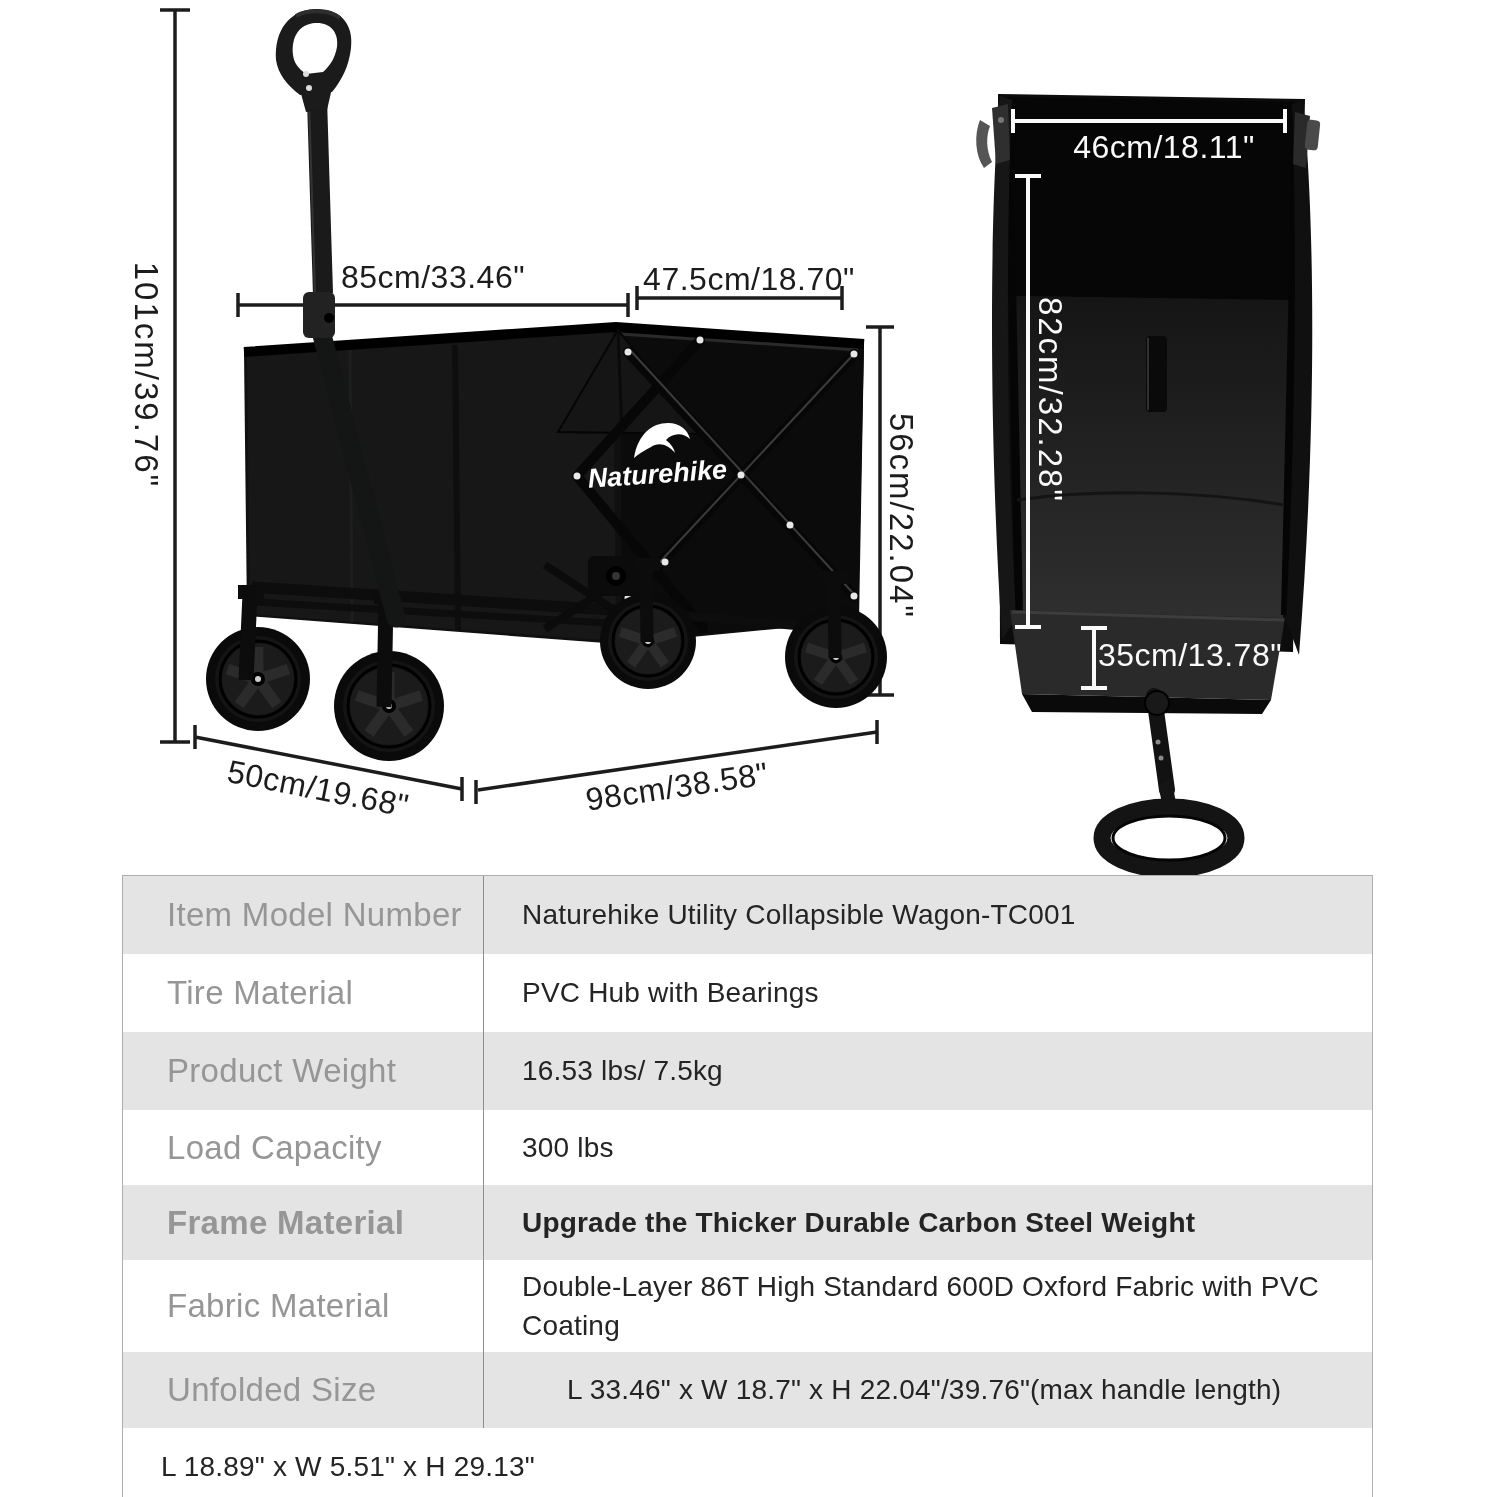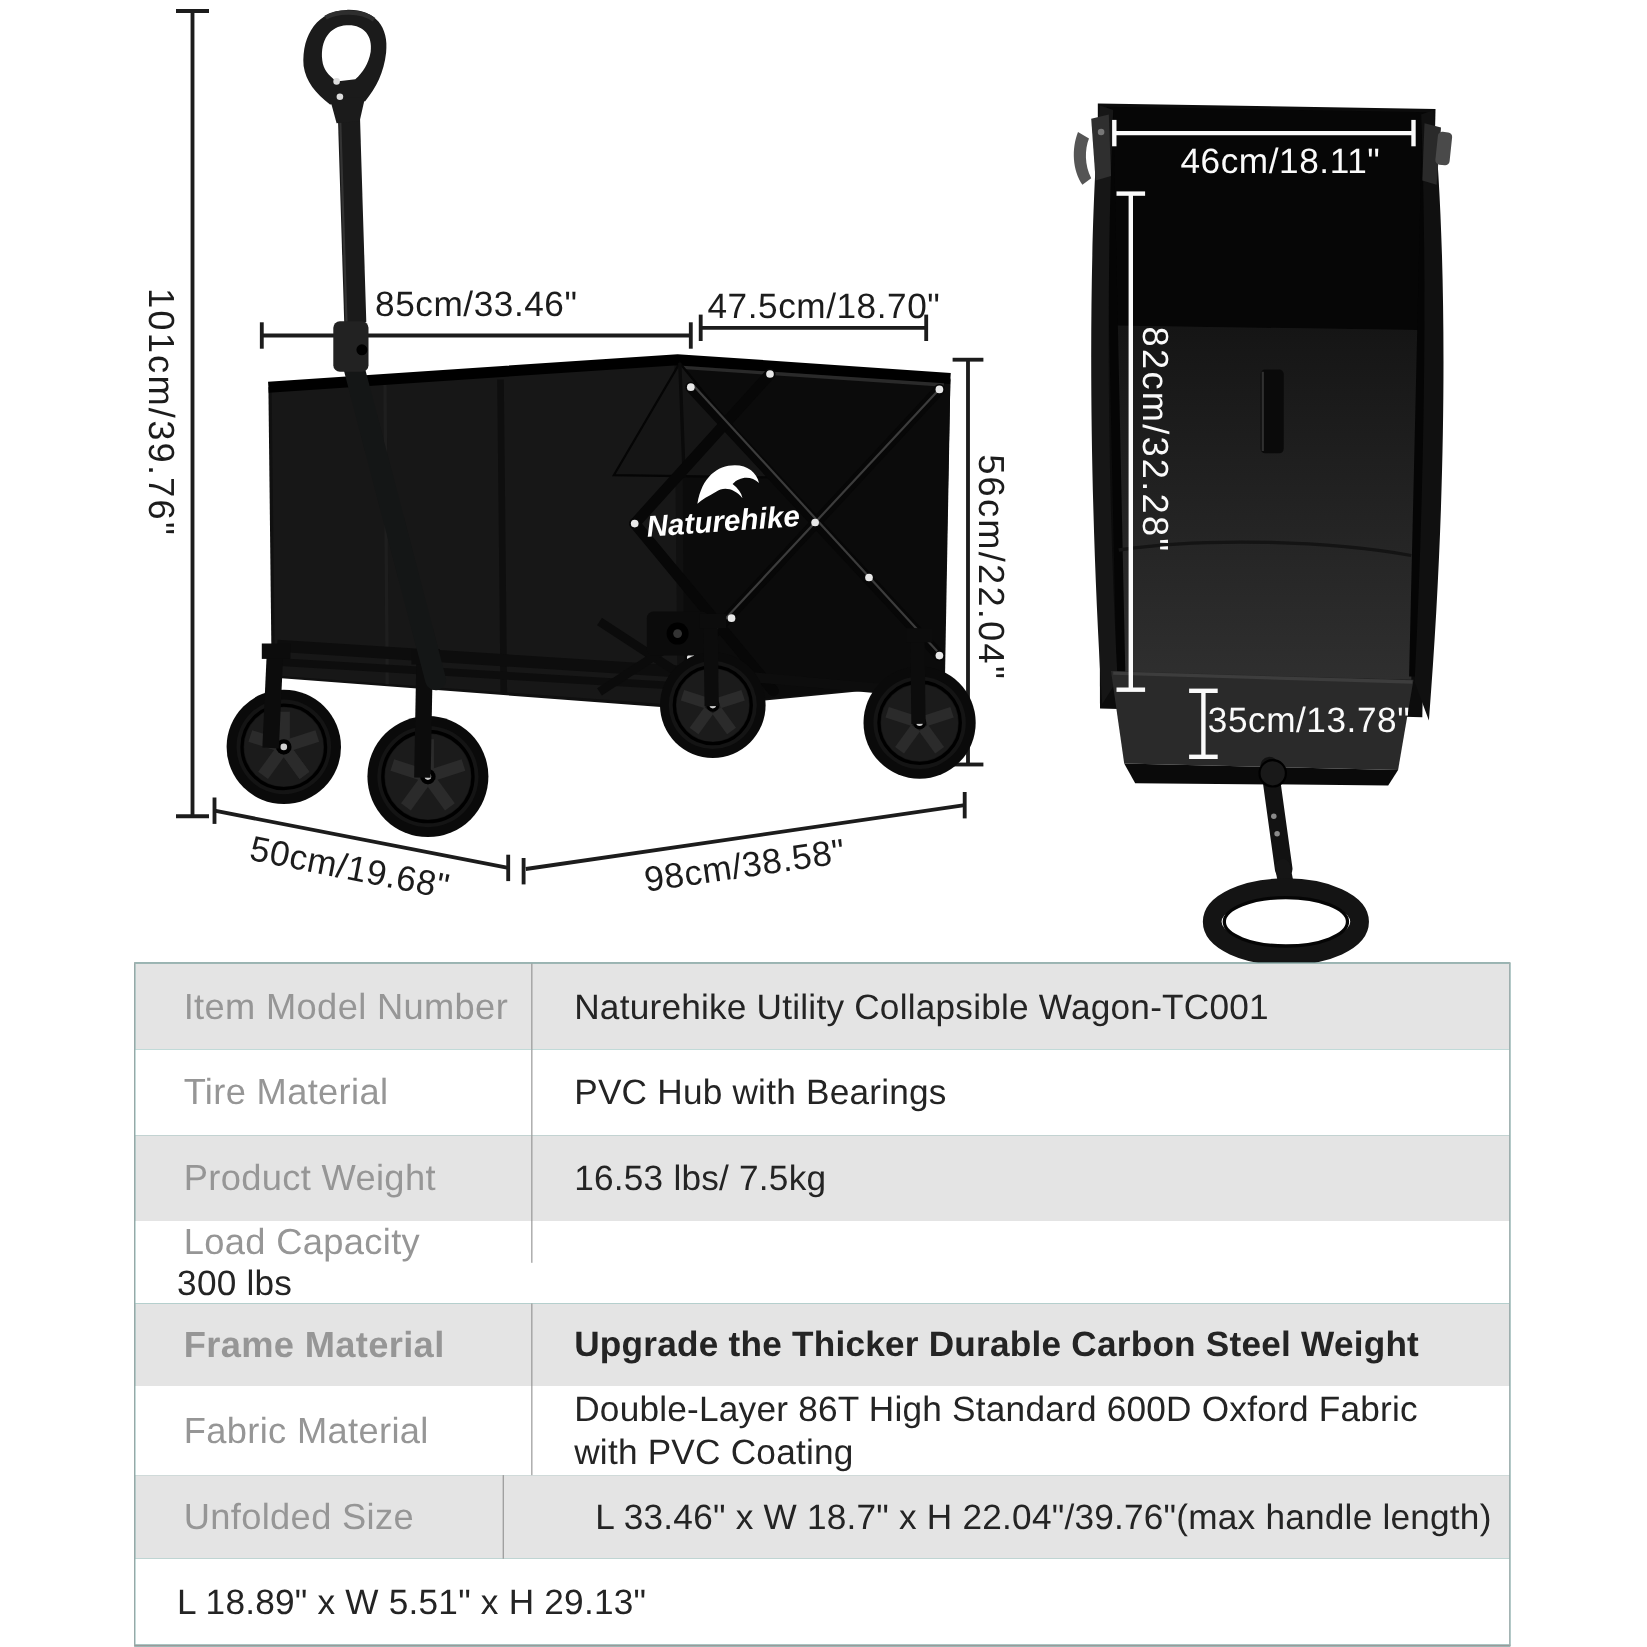--- a/index.html
+++ b/index.html
@@ -21,33 +21,33 @@
   .spec-table{
     position:absolute;left:122px;top:875px;width:1251px;box-sizing:border-box;
     border:1px solid #aeaeae;border-bottom:2px solid #9a9a9a;background:#0f766e;
   }
   .spec-row{display:flex;align-items:stretch;}
   .spec-row:nth-child(odd){background:#e4e4e4;}
   .spec-row:nth-child(even){background:#ffffff;}
   .spec-row:nth-child(1){height:78px;}
   .spec-row:nth-child(2){height:78px;}
   .spec-row:nth-child(3){height:78px;}
-  .spec-row:nth-child(4){height:75px;flex-direction:column;}
+  .spec-row:nth-child(4){height:75px;}
   .spec-row:nth-child(5){height:75px;font-weight:bold;}
-  .spec-row:nth-child(6){height:81px;}
+  .spec-row:nth-child(6){height:92px;}
   .spec-row:nth-child(7){height:76px;gap:45px;}
   .spec-row:nth-child(8){height:78px;}
   .spec-label{
     width:361px;box-sizing:border-box;border-right:1px solid #8f8f8f;
     display:flex;align-items:center;padding-left:44px;
     color:#969696;font-size:33px;letter-spacing:.3px;white-space:nowrap;
   }
   .spec-value{
     flex:1;display:flex;align-items:center;padding-left:38px;padding-right:16px;
-    color:#242424;font-size:32px;letter-spacing:.2px;white-space:nowrap;
+    color:#242424;font-size:28px;letter-spacing:.2px;white-space:nowrap;
   }
   .spec-row:nth-child(6) .spec-value{white-space:normal;line-height:39px;max-width:800px;}
 </style>
 </head>
 <body>
 
 <div class="canvas">
 
   <svg class="art" width="1497" height="900" viewBox="0 0 1497 900">
     <defs>

